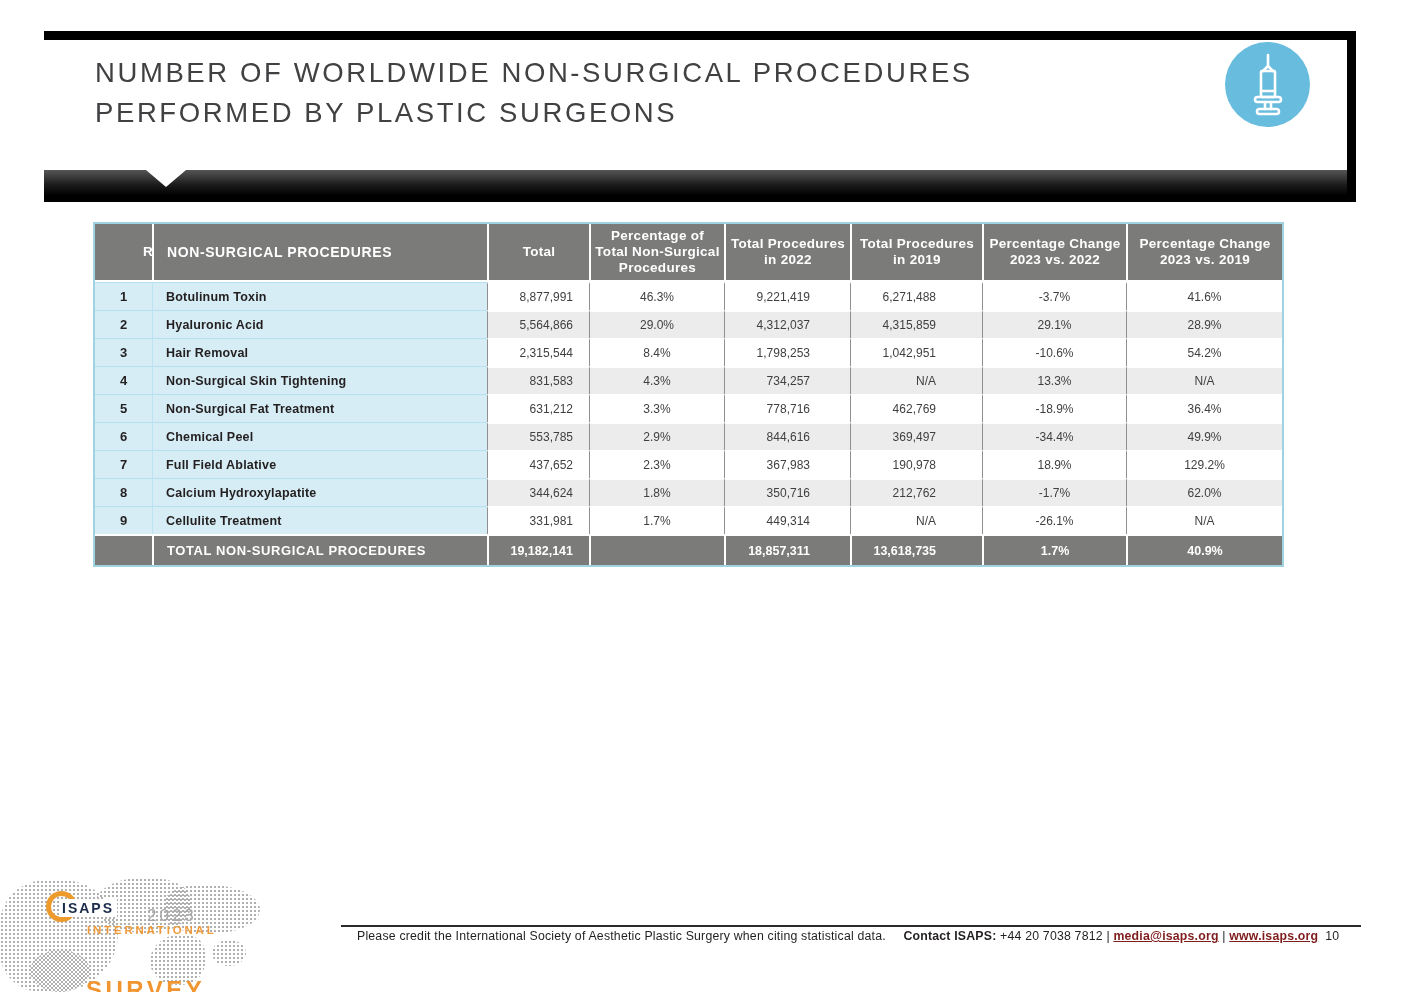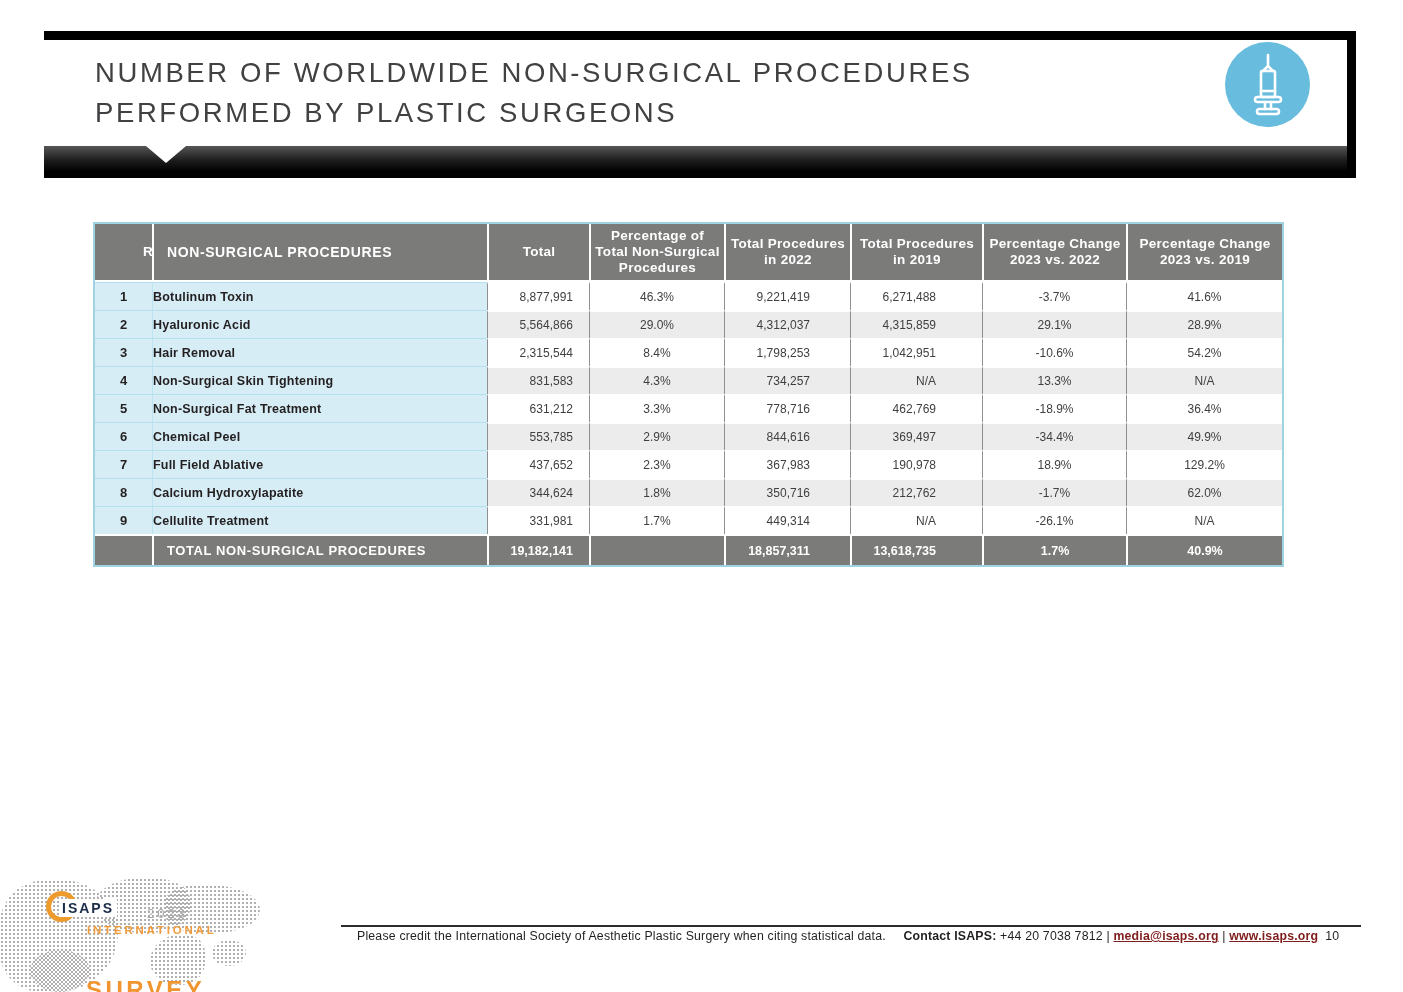--- a/index.html
+++ b/index.html
@@ -2,21 +2,21 @@
 <html><head>
 <meta charset="utf-8">
 <style>
   * { margin:0; padding:0; box-sizing:border-box; }
   html,body { width:1403px; height:992px; background:#fff;
     font-family:"Liberation Sans", sans-serif; position:relative; overflow:hidden; }
 
   
   .title-frame { position:absolute; left:44px; top:31px; width:1312px; }
   .frame-topbar { height:9px; background:#000; }
-  .frame-body { position:relative; height:106px; background:#fff; border-right:9px solid #000; }
+  .frame-body { position:relative; height:130px; background:#fff; border-right:9px solid #000; }
   .page-title { position:absolute; left:51px; top:13px; font-size:27.5px; line-height:40px;
     letter-spacing:2.6px; color:#414042; font-weight:400; }
   .icon-circle { position:absolute; right:37px; top:2px; width:85px; height:85px;
     border-radius:50%; background:#68bcdd; display:flex; align-items:center; justify-content:center; }
   .frame-band { position:relative; height:32px; border-right:9px solid #000;
     background:linear-gradient(to bottom, #565656 0%, #1d1d1d 45%, #000 80%); }
   .band-notch { position:absolute; left:102px; top:0; width:0; height:0;
     border-left:20px solid transparent; border-right:20px solid transparent;
     border-top:17px solid #fff; }
 
@@ -29,21 +29,21 @@
     line-height:16px; height:58px; text-align:center; vertical-align:middle;
     border-left:2px solid #fff; border-bottom:2px solid #fff; letter-spacing:0.3px; padding:0 4px; }
   thead th:first-child { border-left:none;padding-left:48px; }
   thead th.h-name { text-align:left; padding-left:13px; font-size:14px; letter-spacing:0.6px; }
 
   tbody tr { height:28px; }
   tbody td { font-size:12px; color:#3f3f3f; vertical-align:middle; }
   td.c-rank { background:#d6edf5; text-align:center; font-weight:bold; color:#231f20;
     font-size:13px; border-top:1px solid #b5e0ee; }
   td.c-name { background:#d6edf5; text-align:left; font-weight:bold; color:#231f20;
-    font-size:12.5px; border-top:1px solid #b5e0ee;
+    font-size:12.5px; padding-left:13px; border-top:1px solid #b5e0ee;
     border-left:1.5px solid #bce3f0; letter-spacing:0.2px; }
   td.num { border-left:1.5px solid #8f8f8f; border-top:2px solid #fff; background:#fff;margin-top:40px; }
   tbody tr:nth-child(even) td.num { background:#ececec; }
   td.c-total { text-align:right; padding-right:16px; }
   td.c-pct   { text-align:center; }
   td.c-y22   { text-align:right; padding-right:40px; }
   td.c-y19   { text-align:right; padding-right:46px; }
   td.c-chg22 { text-align:center; }
   td.c-chg19 { text-align:center; }
 
@@ -65,21 +65,21 @@
   .page-number { padding-right:22px; }
 
   
   .map-blob { position:absolute;
     background-image:radial-gradient(circle, #b0b0b0 0.9px, transparent 1.1px);
     background-size:4px 4px; }
   .logo-ring { position:absolute; left:46px; top:891px; width:31px; height:31px;
     border:5px solid #ee9b2e; border-radius:50%; background:transparent; }
   .logo-acronym { position:absolute; left:59px; top:899px; background:#fff;
     padding:1px 3px; font-weight:bold; font-size:14px; letter-spacing:2px; color:#1b2b4a; }
-  .logo-year { position:absolute; left:147px; top:906px; font-size:13px;
+  .logo-year { position:absolute; left:147px; top:906px; font-size:17px;
     letter-spacing:3px; color:#a7a7a8; }
   .logo-intl { position:absolute; left:87px; top:924px; font-size:11.5px;
     letter-spacing:2.8px; color:#f09b3c; font-weight:bold; }
   .logo-survey { position:absolute; left:86px; top:936px; font-size:24px;
     letter-spacing:3.5px; color:#f0952f; font-weight:bold;margin-top:40px; }
 </style>
 </head>
 <body>
 
 <div class="title-frame">

